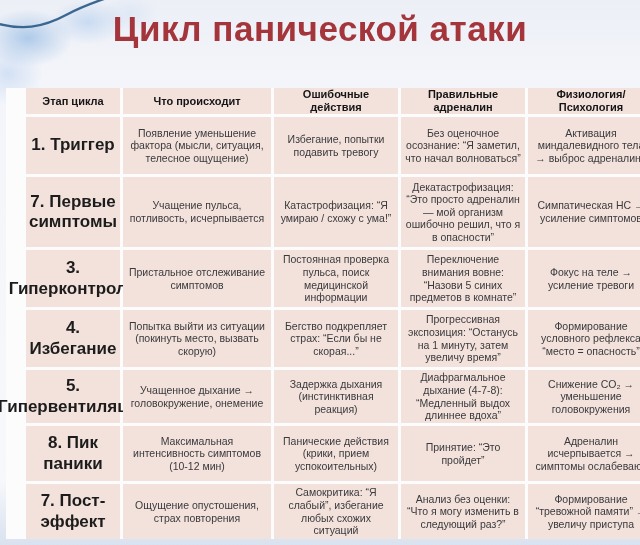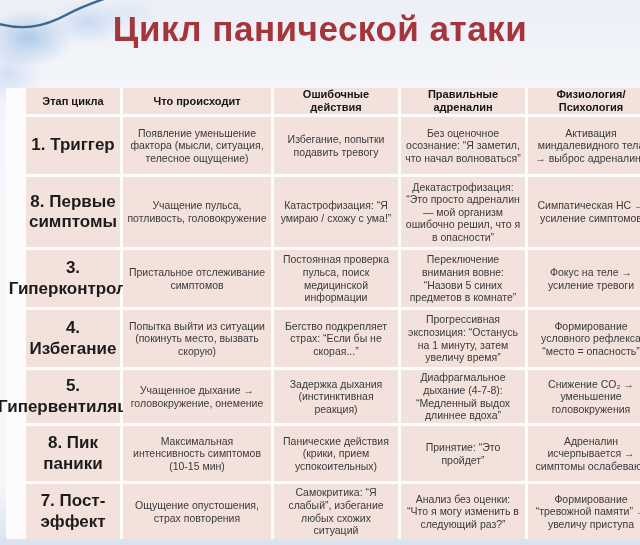--- a/index.html
+++ b/index.html
@@ -93,22 +93,22 @@
 
     <div class="t-row">
       <div class="cell stage-cell">1. Триггер</div>
       <div class="cell">Появление уменьшение фактора (мысли, ситуация, телесное ощущение)</div>
       <div class="cell">Избегание, попытки подавить тревогу</div>
       <div class="cell">Без оценочное осознание: “Я заметил, что начал волноваться”</div>
       <div class="cell">Активация миндалевидного тела → выброс адреналина</div>
     </div>
 
     <div class="t-row">
-      <div class="cell stage-cell">8. Первые симптомы</div>
-      <div class="cell">Учащение пульса, потливость, головокружение</div>
+      <div class="cell stage-cell">7. Первые симптомы</div>
+      <div class="cell">Учащение пульса, потливость, исчерпывается</div>
       <div class="cell">Катастрофизация: “Я умираю / схожу с ума!”</div>
       <div class="cell">Декатастрофизация: “Это просто адреналин — мой организм ошибочно решил, что я в опасности”</div>
       <div class="cell">Симпатическая НС → усиление симптомов</div>
     </div>
 
     <div class="t-row">
       <div class="cell stage-cell">3. Гиперконтроль</div>
       <div class="cell">Пристальное отслеживание симптомов</div>
       <div class="cell">Постоянная проверка пульса, поиск медицинской информации</div>
       <div class="cell">Переключение внимания вовне: “Назови 5 синих предметов в комнате”</div>
@@ -126,21 +126,21 @@
     <div class="t-row">
       <div class="cell stage-cell">5. Гипервентиляция</div>
       <div class="cell">Учащенное дыхание → головокружение, онемение</div>
       <div class="cell">Задержка дыхания (инстинктивная реакция)</div>
       <div class="cell">Диафрагмальное дыхание (4-7-8): “Медленный выдох длиннее вдоха”</div>
       <div class="cell">Снижение CO₂ → уменьшение головокружения</div>
     </div>
 
     <div class="t-row">
       <div class="cell stage-cell">8. Пик паники</div>
-      <div class="cell">Максимальная интенсивность симптомов (10-15 мин)</div>
+      <div class="cell">Максимальная интенсивность симптомов (10-12 мин)</div>
       <div class="cell">Панические действия (крики, прием успокоительных)</div>
       <div class="cell">Принятие: “Это пройдет”</div>
       <div class="cell">Адреналин исчерпывается → симптомы ослабевают</div>
     </div>
 
     <div class="t-row">
       <div class="cell stage-cell">7. Пост-эффект</div>
       <div class="cell">Ощущение опустошения, страх повторения</div>
       <div class="cell">Самокритика: “Я слабый”, избегание любых схожих ситуаций</div>
       <div class="cell">Анализ без оценки: “Что я могу изменить в следующий раз?”</div>

